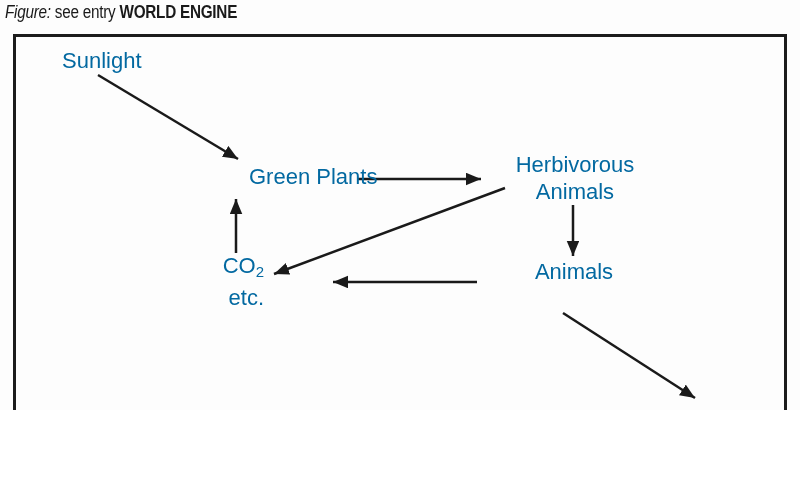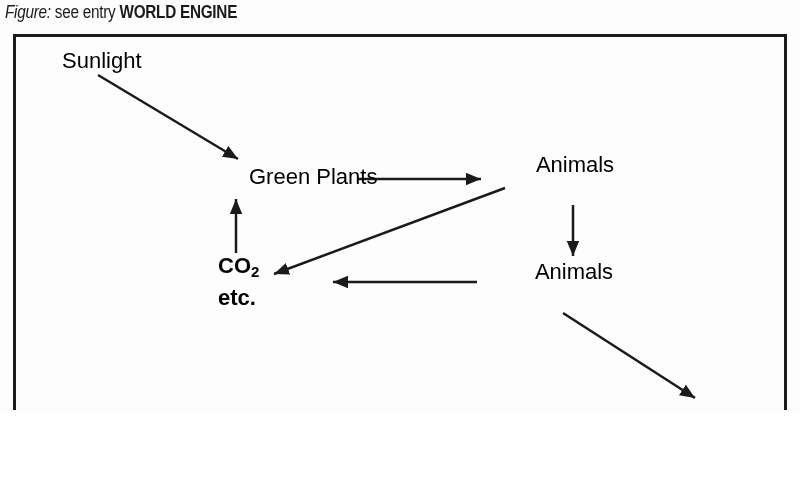--- a/index.html
+++ b/index.html
@@ -49,39 +49,38 @@
     left: 0;
     top: 0;
     width: 768px;
     height: 397px;
   }
   .node {
     position: absolute;
     font-size: 22px;
     line-height: 22px;
     white-space: nowrap;
-    color: #000000;
+    color: #0369a1;
   }
   .node-two-line {
     text-align: center;
     line-height: 27px;
     transform: translateX(-50%);
   }
   .node-sunlight     { left: 46px;  top: 13px;  }
   .node-green-plants { left: 185px; top: 129px; margin-left: 48px; }
   .node-herbivorous  { left: 559px; top: 114px; }
   .node-carnivorous  { left: 558px; top: 221px; }
   .node-heat         { left: 666px; top: 370px; }
   .node-co2 {
     left: 202px;
     top: 213px;
     width: 46px;
-    text-align: left;
+    text-align: right;
     line-height: 32px;
-    font-weight: bold;
   }
   .node-co2 sub {
     font-size: 15px;
     line-height: 0;
     vertical-align: -4px;
   }
 
   
   .caption-bottom {
     position: absolute;
@@ -127,20 +126,21 @@
       <line x1="461" y1="245" x2="317" y2="245" marker-end="url(#ah)"></line>
       <line x1="220" y1="216" x2="220" y2="162" marker-end="url(#ah)"></line>
       <line x1="547" y1="276" x2="679" y2="361" marker-end="url(#ah)"></line>
     </svg>
 
     <div class="node node-sunlight">Sunlight</div>
 
     <div class="node node-green-plants">Green Plants</div>
 
     <div class="node node-two-line node-herbivorous">
+      <div>Herbivorous</div>
       <div>Animals</div>
     </div>
 
     <div class="node node-two-line node-carnivorous">
       <div>Animals</div>
     </div>
 
     <div class="node node-co2">
       <div><span>CO</span><sub>2</sub></div>
       <div>etc.</div>

